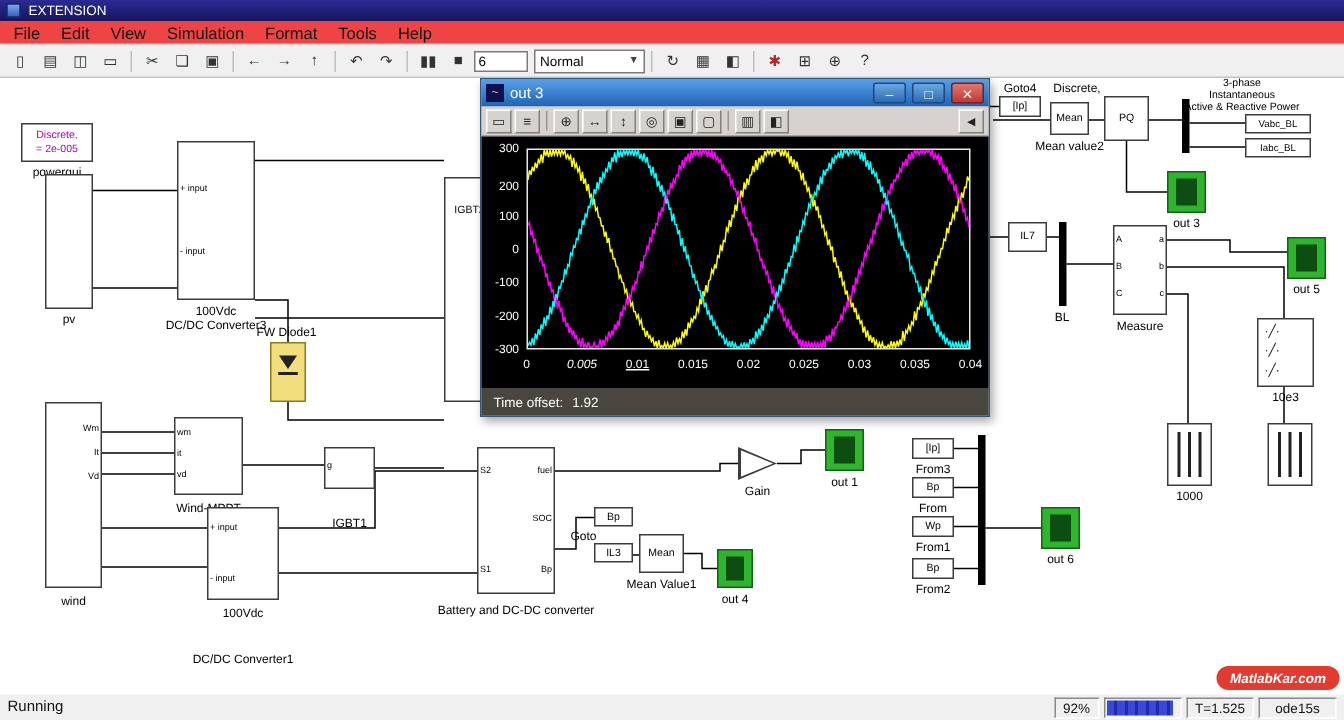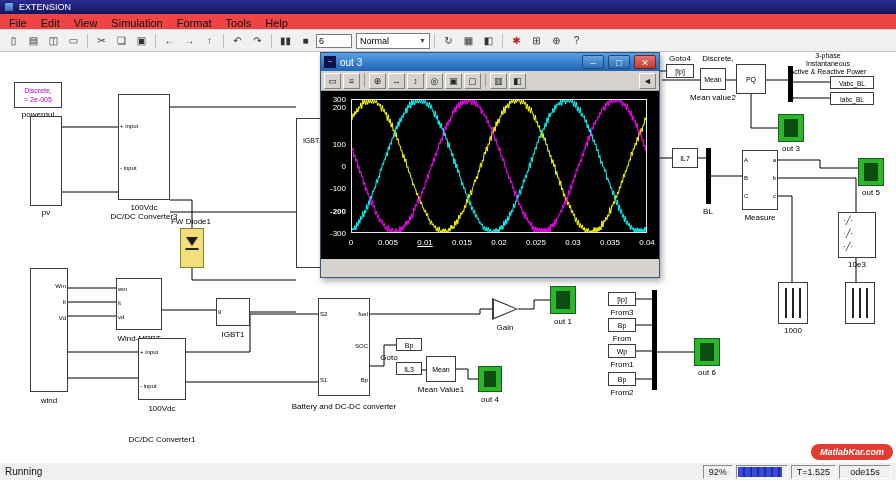--- a/index.html
+++ b/index.html
@@ -255,21 +255,21 @@
   <div class="blk" style="left:116px;top:226px;width:46px;height:52px">
     <span class="portL" style="top:7px">wm</span>
     <span class="portL" style="top:21px">it</span>
     <span class="portL" style="top:35px">vd</span>
   </div>
   <div class="blk-label" style="left:102px;top:282px;width:74px">Wind-MPPT</div>
 
   <div class="blk" style="left:216px;top:246px;width:34px;height:28px">
     <span class="portL" style="top:9px">g</span>
   </div>
-  <div class="blk-label" style="left:212px;top:278px;width:42px">IGBT1</div>
+  <div class="blk-label" style="left:212px;top:292px;width:42px">IGBT1</div>
 
   <div class="blk" style="left:138px;top:286px;width:48px;height:62px">
     <span class="portL" style="top:10px">+ input</span>
     <span class="portL" style="bottom:10px">- input</span>
   </div>
   <div class="blk-label" style="left:118px;top:352px;width:88px">100Vdc</div>
   <div class="blk-label" style="left:118px;top:383px;width:88px">DC/DC Converter1</div>
 
   <div class="blk" style="left:318px;top:246px;width:52px;height:98px">
     <span class="portL" style="top:12px">S2</span>
@@ -414,45 +414,49 @@
       <span class="sc-btn">▣</span>
       <span class="sc-btn">▢</span>
       <span class="sc-sep"></span>
       <span class="sc-btn">▥</span>
       <span class="sc-btn">◧</span>
       <span class="sc-btn" style="margin-left:auto">◄</span>
     </div>
     <div class="sc-plot">
       <div id="scope-ylabels">
           <div class="ytick" style="top: 0px;">300</div>
-          <div class="ytick" style="top: 8px;">200</div>
+          <div class="ytick" style="top: 25px;">200</div>
           <div class="ytick" style="top: 44.6667px;">100</div>
           <div class="ytick" style="top: 67px;">0</div>
           <div class="ytick" style="top: 89.3333px;">-100</div>
-          <div class="ytick" style="top: 111.667px; font-weight: bold;">-200</div>
+          <div class="ytick" style="top: 111.667px;">-200</div>
           <div class="ytick" style="top: 134px;">-300</div>
         </div>
       <div class="sc-axes">
         <svg id="scope-svg" width="294" height="132">
             <polyline points="0.0,20.0 1.0,13.5 2.0,16.5 2.9,11.2 3.9,14.2 4.9,8.4 5.9,12.1 6.9,6.6 7.8,8.4 8.8,2.9 9.8,8.5 10.8,0.0 11.8,3.9 12.7,0.0 13.7,4.8 14.7,0.0 15.7,4.4 16.7,0.0 17.6,3.0 18.6,0.0 19.6,3.4 20.6,0.0 21.6,3.6 22.5,0.0 23.5,2.7 24.5,0.4 25.5,5.4 26.5,3.2 27.4,6.1 28.4,3.9 29.4,11.3 30.4,5.3 31.4,11.6 32.3,9.3 33.3,14.4 34.3,12.0 35.3,20.6 36.3,14.5 37.2,22.6 38.2,19.0 39.2,27.2 40.2,22.7 41.2,31.2 42.1,29.8 43.1,36.7 44.1,32.6 45.1,40.2 46.1,38.6 47.0,44.8 48.0,45.2 49.0,50.6 50.0,50.5 51.0,57.8 51.9,54.4 52.9,61.9 53.9,58.8 54.9,67.6 55.9,66.6 56.8,72.6 57.8,72.3 58.8,77.6 59.8,78.1 60.8,85.3 61.7,83.7 62.7,88.0 63.7,88.7 64.7,95.0 65.7,93.2 66.6,99.2 67.6,97.8 68.6,103.9 69.6,101.8 70.6,107.7 71.5,107.8 72.5,112.0 73.5,109.9 74.5,115.8 75.5,113.3 76.4,119.5 77.4,119.0 78.4,124.6 79.4,120.6 80.4,125.1 81.3,123.8 82.3,127.6 83.3,125.6 84.3,130.9 85.3,127.5 86.2,132.0 87.2,126.8 88.2,132.0 89.2,130.4 90.2,132.0 91.1,128.7 92.1,132.0 93.1,128.6 94.1,132.0 95.1,130.2 96.0,131.8 97.0,128.0 98.0,131.3 99.0,125.0 100.0,129.0 100.9,125.9 101.9,128.4 102.9,121.0 103.9,125.4 104.9,119.4 105.8,123.8 106.8,115.0 107.8,118.7 108.8,112.6 109.8,114.5 110.7,110.9 111.7,112.1 112.7,105.3 113.7,107.7 114.7,99.2 115.6,102.9 116.6,94.2 117.6,97.6 118.6,90.1 119.6,95.0 120.5,87.3 121.5,86.4 122.5,79.8 123.5,82.1 124.5,76.3 125.4,78.9 126.4,70.6 127.4,71.6 128.4,63.2 129.4,67.3 130.3,60.4 131.3,61.1 132.3,52.1 133.3,54.1 134.3,46.8 135.2,51.2 136.2,43.6 137.2,44.6 138.2,36.4 139.2,40.6 140.1,31.1 141.1,33.4 142.1,26.9 143.1,31.4 144.1,21.6 145.0,26.2 146.0,19.0 147.0,23.2 148.0,16.7 149.0,16.5 149.9,10.7 150.9,14.7 151.9,6.8 152.9,13.2 153.9,5.3 154.8,8.1 155.8,3.6 156.8,8.2 157.8,0.9 158.8,3.6 159.7,0.0 160.7,2.6 161.7,0.0 162.7,3.7 163.7,0.0 164.6,2.5 165.6,0.0 166.6,0.8 167.6,0.0 168.6,4.3 169.5,0.0 170.5,4.0 171.5,0.0 172.5,4.3 173.5,1.9 174.4,9.0 175.4,4.1 176.4,11.3 177.4,6.2 178.4,13.0 179.3,7.8 180.3,13.7 181.3,13.8 182.3,20.3 183.3,15.2 184.2,22.6 185.2,21.2 186.2,27.3 187.2,25.4 188.2,31.5 189.1,30.2 190.1,37.7 191.1,33.2 192.1,40.3 193.1,37.6 194.0,44.9 195.0,44.0 196.0,51.6 197.0,50.3 198.0,56.8 198.9,55.1 199.9,63.5 200.9,59.6 201.9,66.9 202.9,64.3 203.8,74.9 204.8,71.4 205.8,77.9 206.8,77.6 207.8,85.3 208.7,80.9 209.7,89.8 210.7,88.2 211.7,96.4 212.7,93.7 213.6,100.9 214.6,97.7 215.6,104.8 216.6,101.9 217.6,108.1 218.5,105.3 219.5,113.0 220.5,110.3 221.5,115.5 222.5,114.0 223.4,121.7 224.4,117.7 225.4,125.0 226.4,120.2 227.4,127.4 228.3,123.4 229.3,128.4 230.3,124.8 231.3,130.0 232.3,127.3 233.2,132.0 234.2,128.6 235.2,132.0 236.2,128.4 237.2,132.0 238.1,130.9 239.1,132.0 240.1,130.0 241.1,132.0 242.1,127.4 243.0,132.0 244.0,127.7 245.0,132.0 246.0,127.2 247.0,131.1 247.9,126.3 248.9,130.1 249.9,120.8 250.9,127.2 251.9,120.2 252.8,121.9 253.8,117.2 254.8,120.1 255.8,114.7 256.8,116.4 257.7,107.6 258.7,113.5 259.7,105.2 260.7,106.1 261.7,101.5 262.6,103.6 263.6,95.5 264.6,98.0 265.6,91.9 266.6,93.5 267.5,86.7 268.5,88.2 269.5,80.7 270.5,82.6 271.5,74.2 272.4,77.1 273.4,70.7 274.4,71.5 275.4,65.6 276.4,65.8 277.3,59.5 278.3,60.3 279.3,51.9 280.3,55.5 281.3,48.4 282.2,49.1 283.2,43.0 284.2,45.4 285.2,37.3 286.2,41.1 287.1,31.6 288.1,35.1 289.1,28.3 290.1,31.9 291.1,24.8 292.0,25.1 293.0,17.6 294.0,20.5" fill="none" stroke="#ffff00" stroke-width="1"></polyline>
             <polyline points="0.0,50.2 1.0,48.3 2.0,57.0 2.9,54.8 3.9,61.4 4.9,59.0 5.9,68.6 6.9,65.6 7.8,73.3 8.8,71.1 9.8,77.1 10.8,76.3 11.8,84.6 12.7,82.3 13.7,90.7 14.7,87.8 15.7,94.4 16.7,93.2 17.6,101.3 18.6,96.4 19.6,105.7 20.6,100.6 21.6,107.3 22.5,105.7 23.5,114.6 24.5,111.2 25.5,117.9 26.5,115.2 27.4,122.0 28.4,118.5 29.4,123.2 30.4,120.2 31.4,126.1 32.3,123.3 33.3,129.2 34.3,126.6 35.3,131.5 36.3,125.3 37.2,131.6 38.2,129.1 39.2,132.0 40.2,127.9 41.2,132.0 42.1,131.0 43.1,132.0 44.1,128.4 45.1,132.0 46.1,130.4 47.0,132.0 48.0,126.3 49.0,132.0 50.0,126.6 51.0,130.0 51.9,124.7 52.9,126.9 53.9,120.9 54.9,125.2 55.9,120.2 56.8,123.4 57.8,116.2 58.8,119.8 59.8,113.8 60.8,117.6 61.7,107.7 62.7,110.8 63.7,104.4 64.7,106.3 65.7,99.0 66.6,103.3 67.6,96.3 68.6,98.7 69.6,91.2 70.6,93.2 71.5,87.7 72.5,89.0 73.5,81.2 74.5,81.9 75.5,74.1 76.4,79.1 77.4,70.6 78.4,70.4 79.4,64.2 80.4,65.9 81.3,58.1 82.3,61.8 83.3,52.8 84.3,55.8 85.3,49.1 86.2,49.9 87.2,42.2 88.2,43.6 89.2,38.2 90.2,41.2 91.1,32.0 92.1,35.4 93.1,26.4 94.1,29.7 95.1,21.9 96.0,25.7 97.0,19.7 98.0,22.1 99.0,16.6 100.0,17.5 100.9,10.1 101.9,13.5 102.9,6.8 103.9,12.1 104.9,4.5 105.8,7.5 106.8,2.4 107.8,8.4 108.8,0.8 109.8,5.2 110.7,0.0 111.7,4.1 112.7,0.0 113.7,4.3 114.7,0.0 115.6,3.6 116.6,0.0 117.6,1.9 118.6,0.0 119.6,4.8 120.5,0.0 121.5,4.8 122.5,0.0 123.5,6.3 124.5,1.2 125.4,6.6 126.4,4.7 127.4,8.2 128.4,6.5 129.4,13.7 130.3,9.3 131.3,14.7 132.3,14.0 133.3,17.2 134.3,15.8 135.2,22.8 136.2,20.4 137.2,26.3 138.2,25.8 139.2,29.9 140.1,27.2 141.1,34.5 142.1,34.6 143.1,41.1 144.1,38.7 145.0,45.5 146.0,45.3 147.0,50.9 148.0,47.7 149.0,56.6 149.9,55.6 150.9,61.1 151.9,58.4 152.9,67.2 153.9,66.7 154.8,73.3 155.8,72.7 156.8,78.8 157.8,77.1 158.8,82.9 159.7,81.0 160.7,88.4 161.7,87.1 162.7,96.0 163.7,90.8 164.6,98.3 165.6,95.5 166.6,105.2 167.6,103.1 168.6,107.7 169.5,106.5 170.5,114.2 171.5,111.6 172.5,118.2 173.5,112.5 174.4,119.9 175.4,117.5 176.4,122.8 177.4,121.1 178.4,125.7 179.3,122.2 180.3,129.6 181.3,126.1 182.3,132.0 183.3,126.9 184.2,132.0 185.2,127.5 186.2,131.9 187.2,128.2 188.2,132.0 189.1,128.0 190.1,132.0 191.1,128.5 192.1,132.0 193.1,127.9 194.0,132.0 195.0,128.4 196.0,132.0 197.0,126.5 198.0,132.0 198.9,123.9 199.9,127.0 200.9,123.2 201.9,127.3 202.9,119.2 203.8,124.5 204.8,118.1 205.8,118.4 206.8,114.6 207.8,114.5 208.7,110.1 209.7,112.2 210.7,105.0 211.7,107.5 212.7,101.0 213.6,104.7 214.6,97.3 215.6,99.5 216.6,90.1 217.6,95.1 218.5,84.9 219.5,89.4 220.5,80.4 221.5,82.4 222.5,75.3 223.4,77.3 224.4,68.9 225.4,70.9 226.4,63.9 227.4,66.0 228.3,59.7 229.3,61.9 230.3,53.1 231.3,56.3 232.3,48.7 233.2,49.2 234.2,42.2 235.2,46.4 236.2,35.9 237.2,40.5 238.1,33.9 239.1,36.5 240.1,27.4 241.1,29.1 242.1,22.3 243.0,24.8 244.0,20.0 245.0,20.9 246.0,16.5 247.0,18.0 247.9,12.4 248.9,14.5 249.9,8.5 250.9,9.9 251.9,5.9 252.8,10.7 253.8,2.8 254.8,5.7 255.8,1.2 256.8,5.7 257.7,0.0 258.7,2.5 259.7,0.0 260.7,3.2 261.7,0.0 262.6,2.5 263.6,0.0 264.6,2.3 265.6,0.0 266.6,1.5 267.5,0.0 268.5,3.2 269.5,0.0 270.5,6.4 271.5,2.7 272.4,5.7 273.4,3.3 274.4,10.1 275.4,4.3 276.4,12.2 277.3,10.5 278.3,15.7 279.3,11.2 280.3,20.3 281.3,15.6 282.2,22.0 283.2,20.6 284.2,27.4 285.2,22.9 286.2,31.7 287.1,29.8 288.1,35.1 289.1,33.8 290.1,41.1 291.1,39.5 292.0,46.8 293.0,44.9 294.0,51.6" fill="none" stroke="#ff00ff" stroke-width="1"></polyline>
             <polyline points="0.0,130.5 1.0,128.1 2.0,130.0 2.9,125.3 3.9,130.0 4.9,122.3 5.9,126.2 6.9,119.4 7.8,123.3 8.8,116.3 9.8,119.3 10.8,111.6 11.8,117.2 12.7,110.3 13.7,112.9 14.7,104.5 15.7,109.4 16.7,100.8 17.6,104.7 18.6,96.0 19.6,98.5 20.6,91.1 21.6,92.0 22.5,87.4 23.5,87.8 24.5,79.3 25.5,83.1 26.5,76.5 27.4,77.5 28.4,68.8 29.4,70.2 30.4,63.8 31.4,64.7 32.3,59.1 33.3,59.8 34.3,52.5 35.3,56.2 36.3,46.7 37.2,49.9 38.2,42.8 39.2,44.5 40.2,37.7 41.2,38.3 42.1,32.4 43.1,34.8 44.1,26.1 45.1,29.3 46.1,21.5 47.0,26.3 48.0,18.0 49.0,22.2 50.0,15.4 51.0,17.8 51.9,12.7 52.9,14.2 53.9,7.7 54.9,13.0 55.9,4.9 56.8,8.0 57.8,1.6 58.8,8.2 59.8,0.0 60.8,5.0 61.7,0.3 62.7,4.8 63.7,0.0 64.7,2.9 65.7,0.0 66.6,3.2 67.6,0.0 68.6,2.9 69.6,0.0 70.6,4.1 71.5,0.0 72.5,3.3 73.5,0.0 74.5,6.0 75.5,2.6 76.4,7.6 77.4,2.2 78.4,8.7 79.4,4.8 80.4,11.2 81.3,10.7 82.3,17.1 83.3,11.2 84.3,18.9 85.3,15.4 86.2,24.4 87.2,20.6 88.2,27.8 89.2,23.2 90.2,30.1 91.1,28.2 92.1,35.8 93.1,33.2 94.1,39.3 95.1,38.8 96.0,47.6 97.0,42.3 98.0,49.7 99.0,49.8 100.0,56.2 100.9,53.3 101.9,64.0 102.9,58.7 103.9,67.9 104.9,64.1 105.8,72.7 106.8,69.8 107.8,77.1 108.8,77.4 109.8,85.3 110.7,82.5 111.7,88.8 112.7,87.5 113.7,93.4 114.7,93.8 115.6,99.1 116.6,96.1 117.6,104.9 118.6,101.7 119.6,109.8 120.5,106.8 121.5,113.4 122.5,109.9 123.5,117.3 124.5,114.4 125.4,119.2 126.4,118.0 127.4,123.4 128.4,121.9 129.4,125.1 130.3,123.8 131.3,129.6 132.3,126.4 133.3,131.0 134.3,127.4 135.2,131.4 136.2,127.3 137.2,132.0 138.2,128.9 139.2,132.0 140.1,131.2 141.1,132.0 142.1,129.3 143.1,132.0 144.1,128.3 145.0,132.0 146.0,129.2 147.0,132.0 148.0,126.1 149.0,129.5 149.9,125.2 150.9,129.4 151.9,120.9 152.9,125.7 153.9,119.1 154.8,123.6 155.8,116.4 156.8,120.5 157.8,111.7 158.8,115.5 159.7,110.0 160.7,111.7 161.7,103.8 162.7,107.5 163.7,100.9 164.6,102.0 165.6,95.2 166.6,97.2 167.6,89.7 168.6,94.3 169.5,86.3 170.5,88.4 171.5,79.5 172.5,82.2 173.5,75.0 174.4,77.7 175.4,70.9 176.4,71.4 177.4,62.9 178.4,68.0 179.3,57.3 180.3,61.6 181.3,53.7 182.3,54.3 183.3,47.3 184.2,49.3 185.2,41.9 186.2,43.0 187.2,36.1 188.2,38.1 189.1,31.3 190.1,33.1 191.1,28.5 192.1,30.0 193.1,23.1 194.0,26.9 195.0,17.7 196.0,22.7 197.0,13.3 198.0,17.0 198.9,13.0 199.9,13.5 200.9,8.4 201.9,12.8 202.9,4.9 203.8,9.2 204.8,3.8 205.8,5.3 206.8,2.1 207.8,5.3 208.7,0.0 209.7,5.4 210.7,0.0 211.7,1.9 212.7,0.0 213.6,4.2 214.6,0.0 215.6,2.2 216.6,0.0 217.6,2.6 218.5,0.0 219.5,2.6 220.5,0.0 221.5,6.3 222.5,1.3 223.4,7.5 224.4,1.9 225.4,11.1 226.4,6.8 227.4,13.2 228.3,7.5 229.3,16.2 230.3,13.1 231.3,17.4 232.3,15.7 233.2,22.3 234.2,19.5 235.2,27.9 236.2,24.4 237.2,31.9 238.1,28.6 239.1,35.8 240.1,34.4 241.1,41.6 242.1,39.8 243.0,44.9 244.0,43.8 245.0,51.2 246.0,49.3 247.0,57.7 247.9,55.5 248.9,63.8 249.9,61.2 250.9,66.9 251.9,67.0 252.8,71.5 253.8,69.7 254.8,79.9 255.8,77.8 256.8,82.4 257.7,82.2 258.7,88.2 259.7,87.5 260.7,94.9 261.7,90.9 262.6,99.3 263.6,98.2 264.6,104.9 265.6,100.2 266.6,110.6 267.5,105.1 268.5,113.4 269.5,109.6 270.5,117.4 271.5,114.5 272.4,121.8 273.4,116.2 274.4,124.5 275.4,121.0 276.4,125.6 277.3,123.4 278.3,129.6 279.3,125.1 280.3,129.5 281.3,127.7 282.2,132.0 283.2,128.4 284.2,132.0 285.2,127.8 286.2,132.0 287.1,128.5 288.1,132.0 289.1,128.3 290.1,132.0 291.1,129.3 292.0,132.0 293.0,127.0 294.0,132.0" fill="none" stroke="#00ffff" stroke-width="1"></polyline>
           </svg>
       </div>
       <div id="scope-xlabels">
           <div class="xtick" style="left: 0px;">0</div>
-          <div class="xtick" style="left: 37px;">0.005</div>
+          <div class="xtick" style="left: 37px; font-style: italic;">0.005</div>
           <div class="xtick" style="left: 74px; text-decoration: underline;">0.01</div>
           <div class="xtick" style="left: 111px;">0.015</div>
           <div class="xtick" style="left: 148px;">0.02</div>
           <div class="xtick" style="left: 185px;">0.025</div>
           <div class="xtick" style="left: 222px;">0.03</div>
           <div class="xtick" style="left: 259px;">0.035</div>
           <div class="xtick" style="left: 296px;">0.04</div>
         </div>
+    </div>
+    <div class="sc-status">
+      <span>Time offset:</span>
+      <span>1.92</span>
     </div>
   </div>
 
   <div class="badge">MatlabKar.com</div>
 </div>
 
 <div class="statusbar">
   <span>Running</span>
   <span class="s-spacer"></span>
   <span class="s-cell">92%</span>

